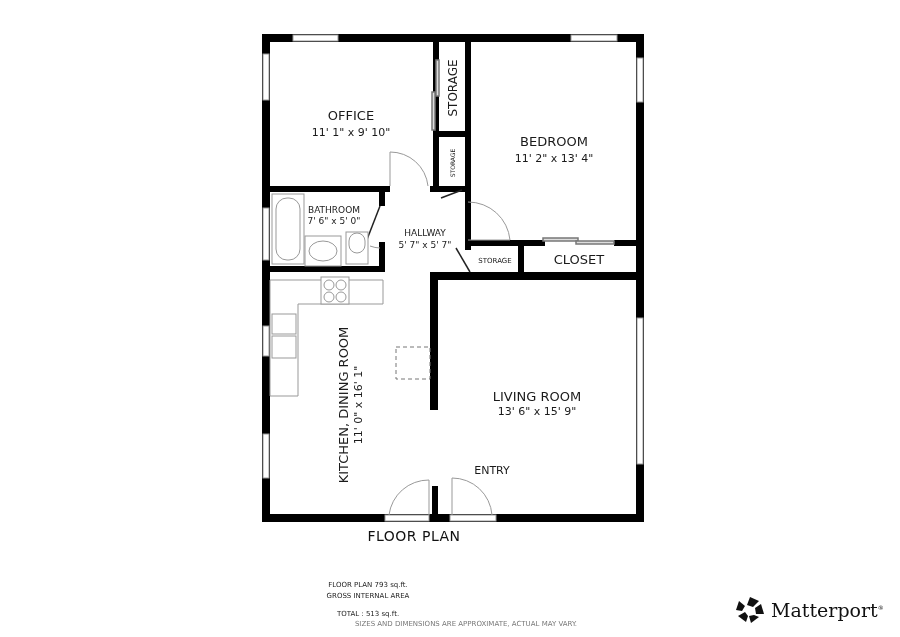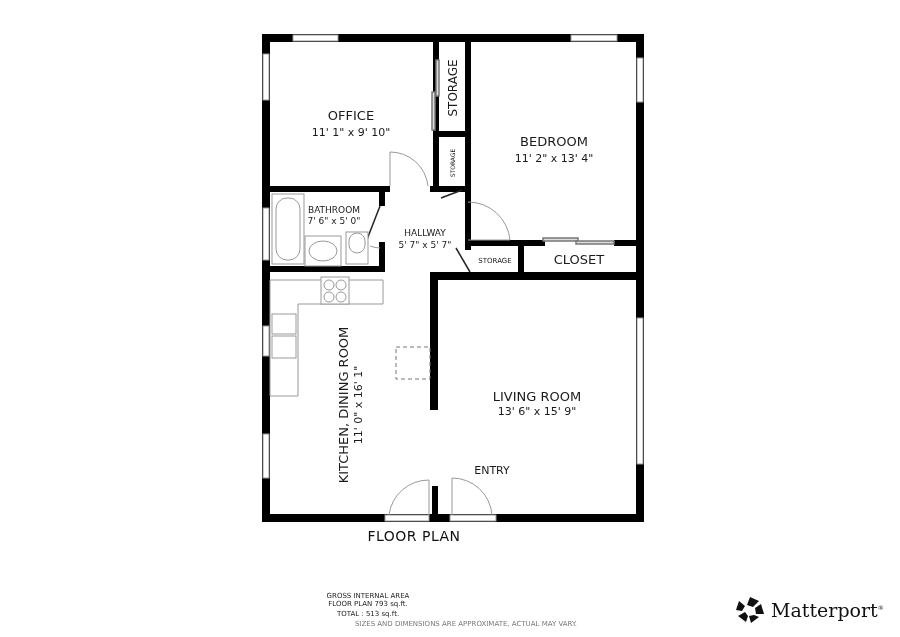--- a/index.html
+++ b/index.html
@@ -133,21 +133,21 @@
     <text transform="translate(455,163) rotate(-90)" font-size="6">STORAGE</text>
     <text x="495" y="263" font-size="7">STORAGE</text>
     <text x="579" y="264" font-size="13">CLOSET</text>
     <text x="492" y="474" font-size="11">ENTRY</text>
   </g>
 </svg>
 
 <div class="title">FLOOR PLAN</div>
 
 <div class="area" style="top:592px;">GROSS INTERNAL AREA</div>
-<div class="area" style="top:600px;">FLOOR PLAN 793 sq.ft.</div>
+<div class="area" style="top:581px;">FLOOR PLAN 793 sq.ft.</div>
 <div class="area" style="top:610px;">TOTAL :  513 sq.ft.</div>
 <div class="disclaimer">SIZES AND DIMENSIONS ARE APPROXIMATE, ACTUAL MAY VARY.</div>
 
 <div class="brand">
   <svg width="30" height="28" viewBox="0 0 30 28" style="position:static">
     <polygon points="15,1 24,5 18,11 12,9" fill="#111"></polygon>
     <polygon points="26,8 29,18 21,18 20,12" fill="#111"></polygon>
     <polygon points="24,21 16,27 14,20 19,19" fill="#111"></polygon>
     <polygon points="11,26 3,20 10,16 13,20" fill="#111"></polygon>
     <polygon points="1,14 4,5 10,10 7,15" fill="#111"></polygon>

